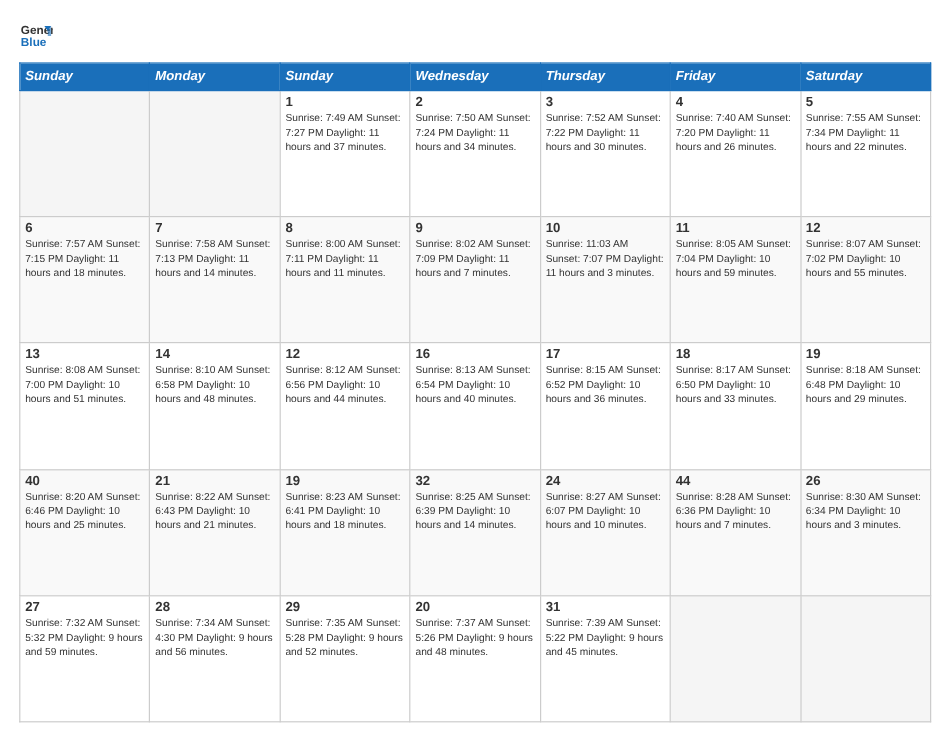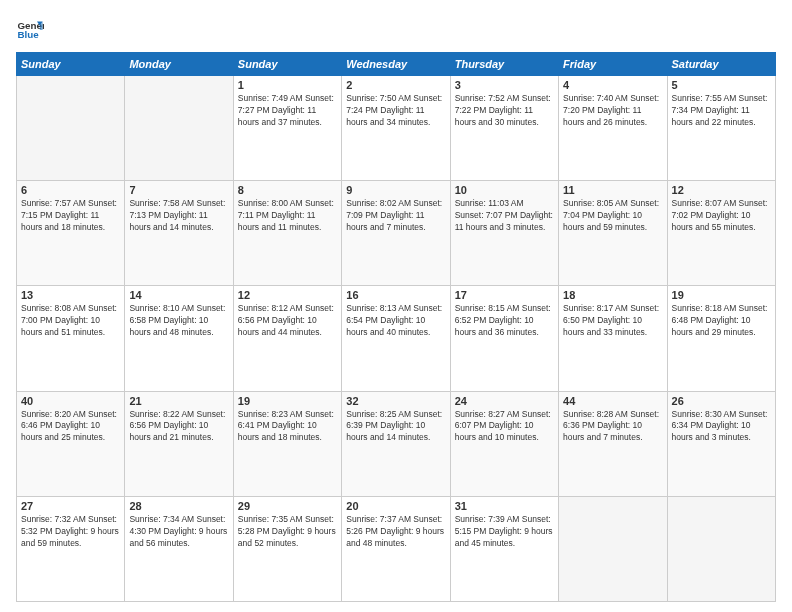--- a/index.html
+++ b/index.html
@@ -265,21 +265,21 @@
           <td>
             <span class="day-num">40</span>
             <div class="day-info">Sunrise: 8:20 AM
 Sunset: 6:46 PM
 Daylight: 10 hours
 and 25 minutes.</div>
           </td>
           <td>
             <span class="day-num">21</span>
             <div class="day-info">Sunrise: 8:22 AM
-Sunset: 6:56 PM
+Sunset: 6:43 PM
 Daylight: 10 hours
 and 21 minutes.</div>
           </td>
           <td>
             <span class="day-num">19</span>
             <div class="day-info">Sunrise: 8:23 AM
 Sunset: 6:41 PM
 Daylight: 10 hours
 and 18 minutes.</div>
           </td>
@@ -337,21 +337,21 @@
           <td>
             <span class="day-num">20</span>
             <div class="day-info">Sunrise: 7:37 AM
 Sunset: 5:26 PM
 Daylight: 9 hours
 and 48 minutes.</div>
           </td>
           <td>
             <span class="day-num">31</span>
             <div class="day-info">Sunrise: 7:39 AM
-Sunset: 5:15 PM
+Sunset: 5:22 PM
 Daylight: 9 hours
 and 45 minutes.</div>
           </td>
           <td class="empty"></td>
           <td class="empty"></td>
         </tr>
       </tbody>
   </table>
 </div>
 

